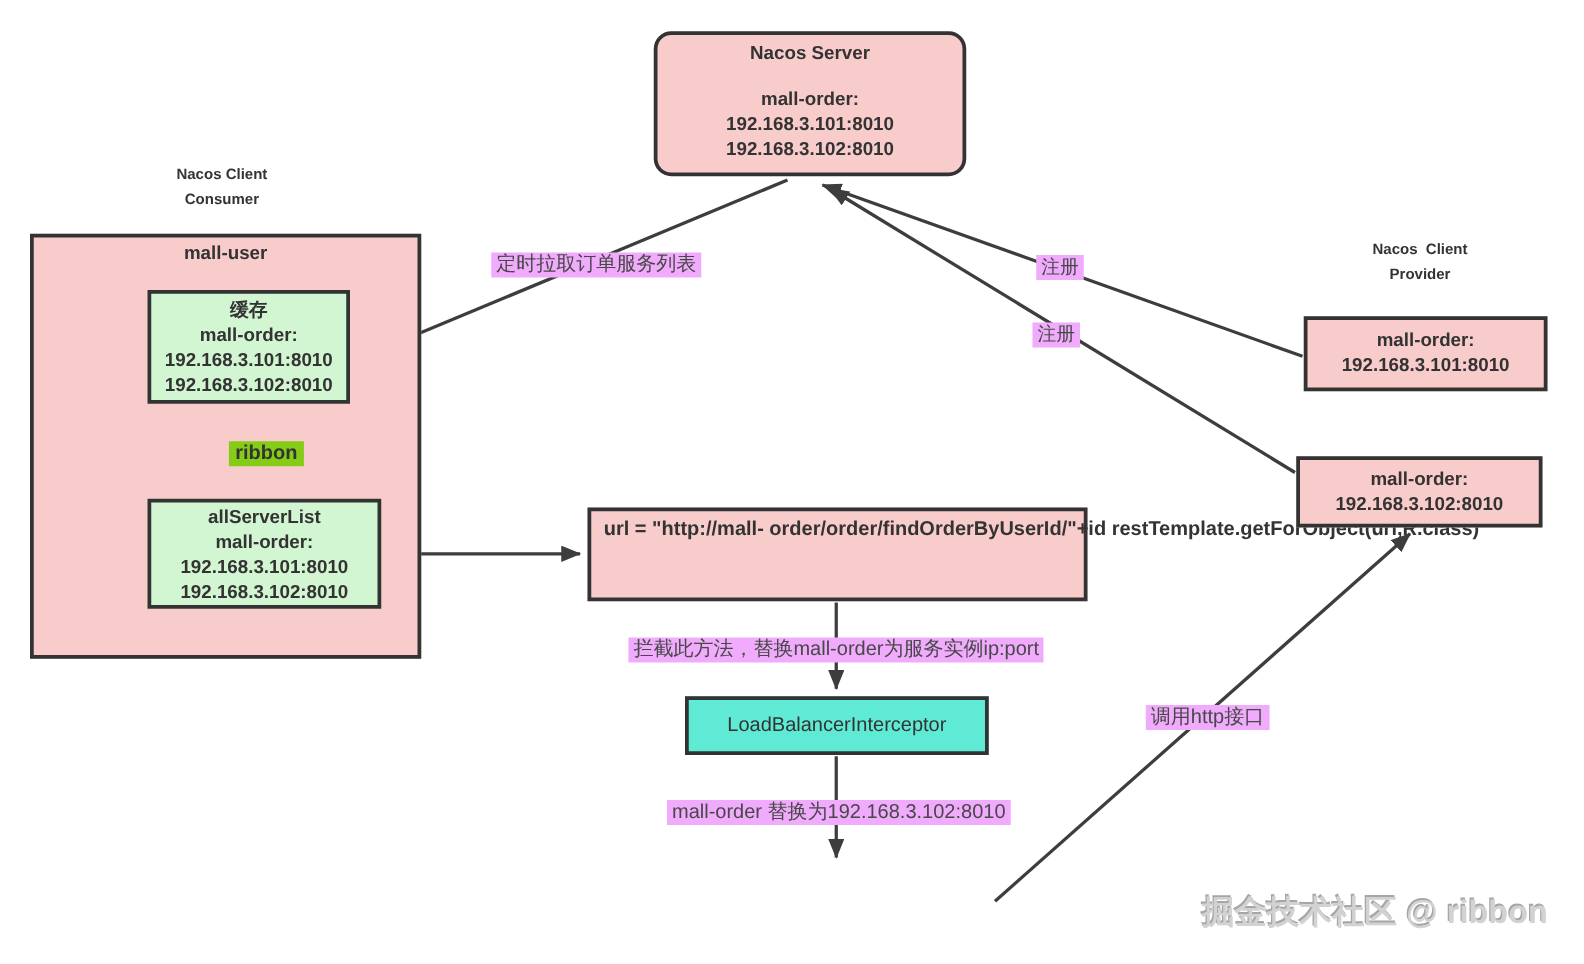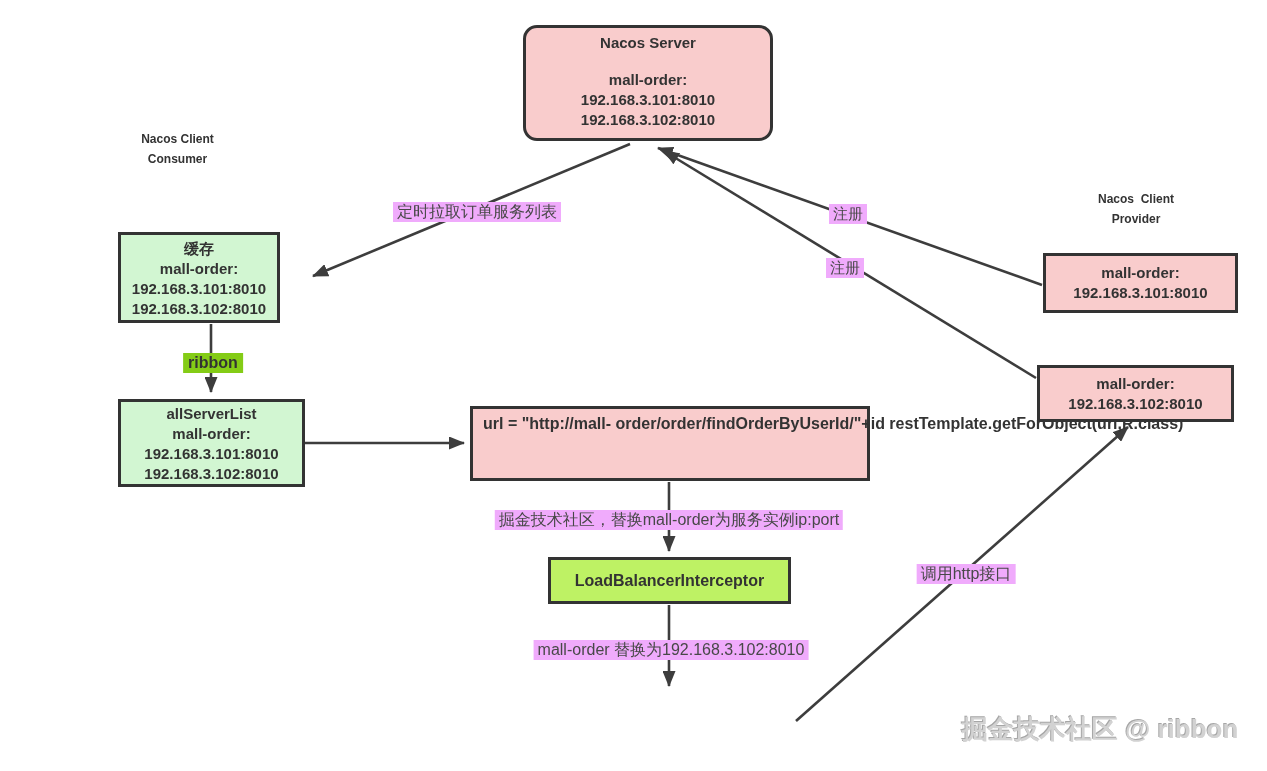--- a/index.html
+++ b/index.html
@@ -79,23 +79,23 @@
     font-size: 16px;
     line-height: 21px;
     text-align: left;
     padding: 4px 8px 0 10px;
     white-space: nowrap;
   }
 
   .proc-box {
     position: absolute;
     border: 3px solid #333333;
-    background: #bef264;
+    background: #5eead4;
     color: #333333;
-    font-weight: bold;
+    font-weight: normal;
     font-size: 16px;
     display: flex;
     align-items: center;
     justify-content: center;
   }
 
   .watermark {
     position: absolute;
     left: 940px; top: 712px;
     width: 320px;
@@ -134,20 +134,23 @@
     <span class="bline">Nacos Server</span>
     <span class="spacer"></span>
     <span class="bline">mall-order:</span>
     <span class="bline">192.168.3.101:8010</span>
     <span class="bline">192.168.3.102:8010</span>
   </div>
 
   <div class="outer-title" style="left:90px; top:129px; width:175px;">Nacos Client
 Consumer</div>
 
+  <div class="box pink" style="left:24px; top:187px; width:313px; height:340px; padding-top:3px;">
+    <span class="bline">mall-user</span>
+  </div>
 
   <div class="box green" style="left:118px; top:232px; width:162px; height:91px; padding-top:4px;">
     <span class="bline">缓存</span>
     <span class="bline">mall-order:</span>
     <span class="bline">192.168.3.101:8010</span>
     <span class="bline">192.168.3.102:8010</span>
   </div>
 
   <div class="ribbon-label" style="left:213px; top:363px;">ribbon</div>
 
@@ -178,19 +181,19 @@
   </div>
 
   <div class="box pink" style="left:1037px; top:365px; width:197px; height:57px; padding-top:6px;">
     <span class="bline">mall-order:</span>
     <span class="bline">192.168.3.102:8010</span>
   </div>
 
   <div class="edge-label" style="left:477px; top:212px; font-size:16px;">定时拉取订单服务列表</div>
   <div class="edge-label" style="left:848px; top:214px;">注册</div>
   <div class="edge-label" style="left:845px; top:268px;">注册</div>
-  <div class="edge-label" style="left:669px; top:520px; font-size:16px;">掘金技术社区，替换mall-order为服务实例ip:port</div>
+  <div class="edge-label" style="left:669px; top:520px; font-size:16px;">拦截此方法，替换mall-order为服务实例ip:port</div>
   <div class="edge-label" style="left:671px; top:650px; font-size:16px;">mall-order 替换为192.168.3.102:8010</div>
   <div class="edge-label" style="left:966px; top:574px; font-size:16px;">调用http接口</div>
 
   <div class="watermark">掘金技术社区 @ ribbon</div>
 
 </div>
 
 </body></html>

